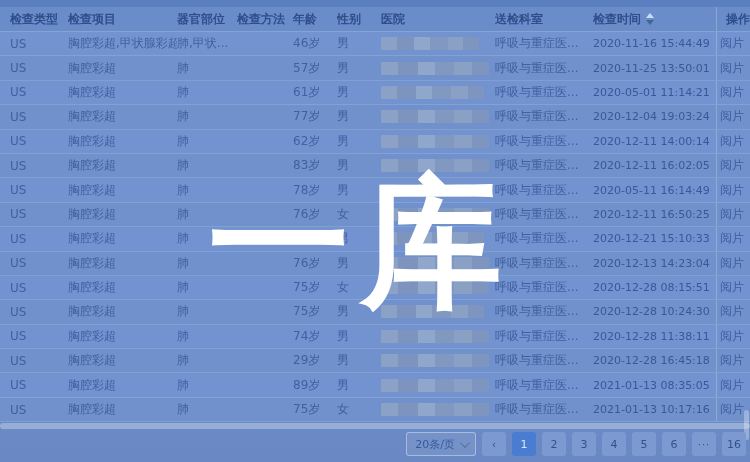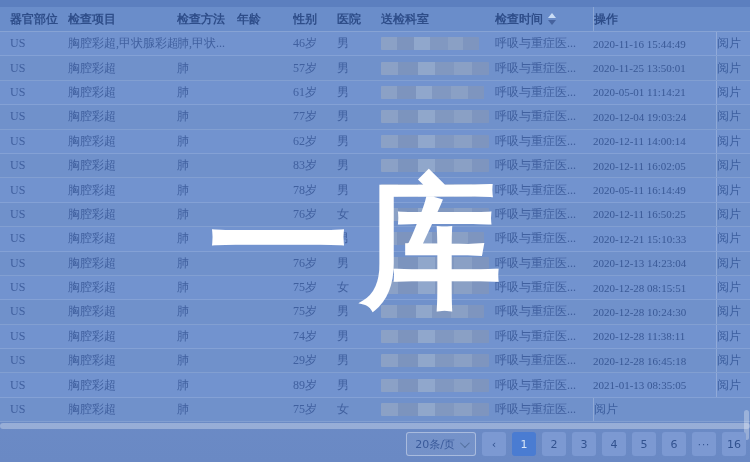--- a/index.html
+++ b/index.html
@@ -21,31 +21,30 @@
     border-bottom:1px solid rgba(255,255,255,0.20);
   }
   .th{
     display:flex;align-items:center;gap:3px;
     font-size:12px;font-weight:bold;color:#2e4d89;
     white-space:nowrap;overflow:hidden;
   }
   .tr{
     height:24.4px;background:#7293cf;
     border-bottom:1px solid rgba(255,255,255,0.13);
-    font-family:Liberation Serif, serif;
   }
   .tr:nth-child(even){background:#7091cb;}
   .td{
     display:flex;align-items:center;
     font-size:12px;color:#40609f;
     white-space:nowrap;overflow:hidden;
     padding-right:6px;box-sizing:border-box;
   }
   .c-time{font-size:11px;color:#395895;letter-spacing:0;}
-  .c-op{border-left:1px solid rgba(255,255,255,0.22);}
+  .c-op{border-left:1px solid rgba(255,255,255,0.22);padding-left:6px;justify-content:flex-end;}
   .op-link{color:#3c5e9e;cursor:pointer;}
   
   .sort{display:inline-flex;flex-direction:column;gap:2px;margin-left:2px;}
   .sort i{display:block;width:0;height:0;border-left:4px solid transparent;border-right:4px solid transparent;}
   .sort .up{border-bottom:5px solid #c9ddf6;}
   .sort .down{border-top:5px solid #45629e;}
   
   .redact{
     display:block;height:13px;width:112px;border-radius:1px;opacity:.92;
     background:linear-gradient(90deg,#8ea3c6 0 16%,#7e95bd 16% 34%,#93a9cc 34% 50%,#8399c0 50% 68%,#8da2c5 68% 84%,#8096be 84% 100%);
@@ -84,24 +83,27 @@
 </style>
 </head>
 <body>
 
 <div class="screen">
   <div class="topstrip"></div>
 
   <div class="table">
     <div class="thead grid">
       <div class="th">
+          <span>检查类型</span>
+        </div>
+      <div class="th">
+          <span>检查项目</span>
+        </div>
+      <div class="th">
           <span>器官部位</span>
-        </div>
-      <div class="th">
-          <span>检查项目</span>
         </div>
       <div class="th">
           <span>检查方法</span>
         </div>
       <div class="th">
           <span>年龄</span>
         </div>
       <div class="th">
           <span>性别</span>
         </div>
@@ -382,20 +384,21 @@
       <div class="td">US</div>
       <div class="td">胸腔彩超</div>
       <div class="td">肺</div>
       <div class="td"></div>
       <div class="td">75岁</div>
       <div class="td">女</div>
       <div class="td">
             <span class="redact"></span>
           </div>
       <div class="td">呼吸与重症医...</div>
+      <div class="td c-time">2021-01-13 10:17:16</div>
       <div class="td c-op">
             <span class="op-link">阅片</span>
           </div>
     </div>
   </div>
   </div>
 
   <div class="hscroll"></div>
   <div class="vscroll"></div>
 

